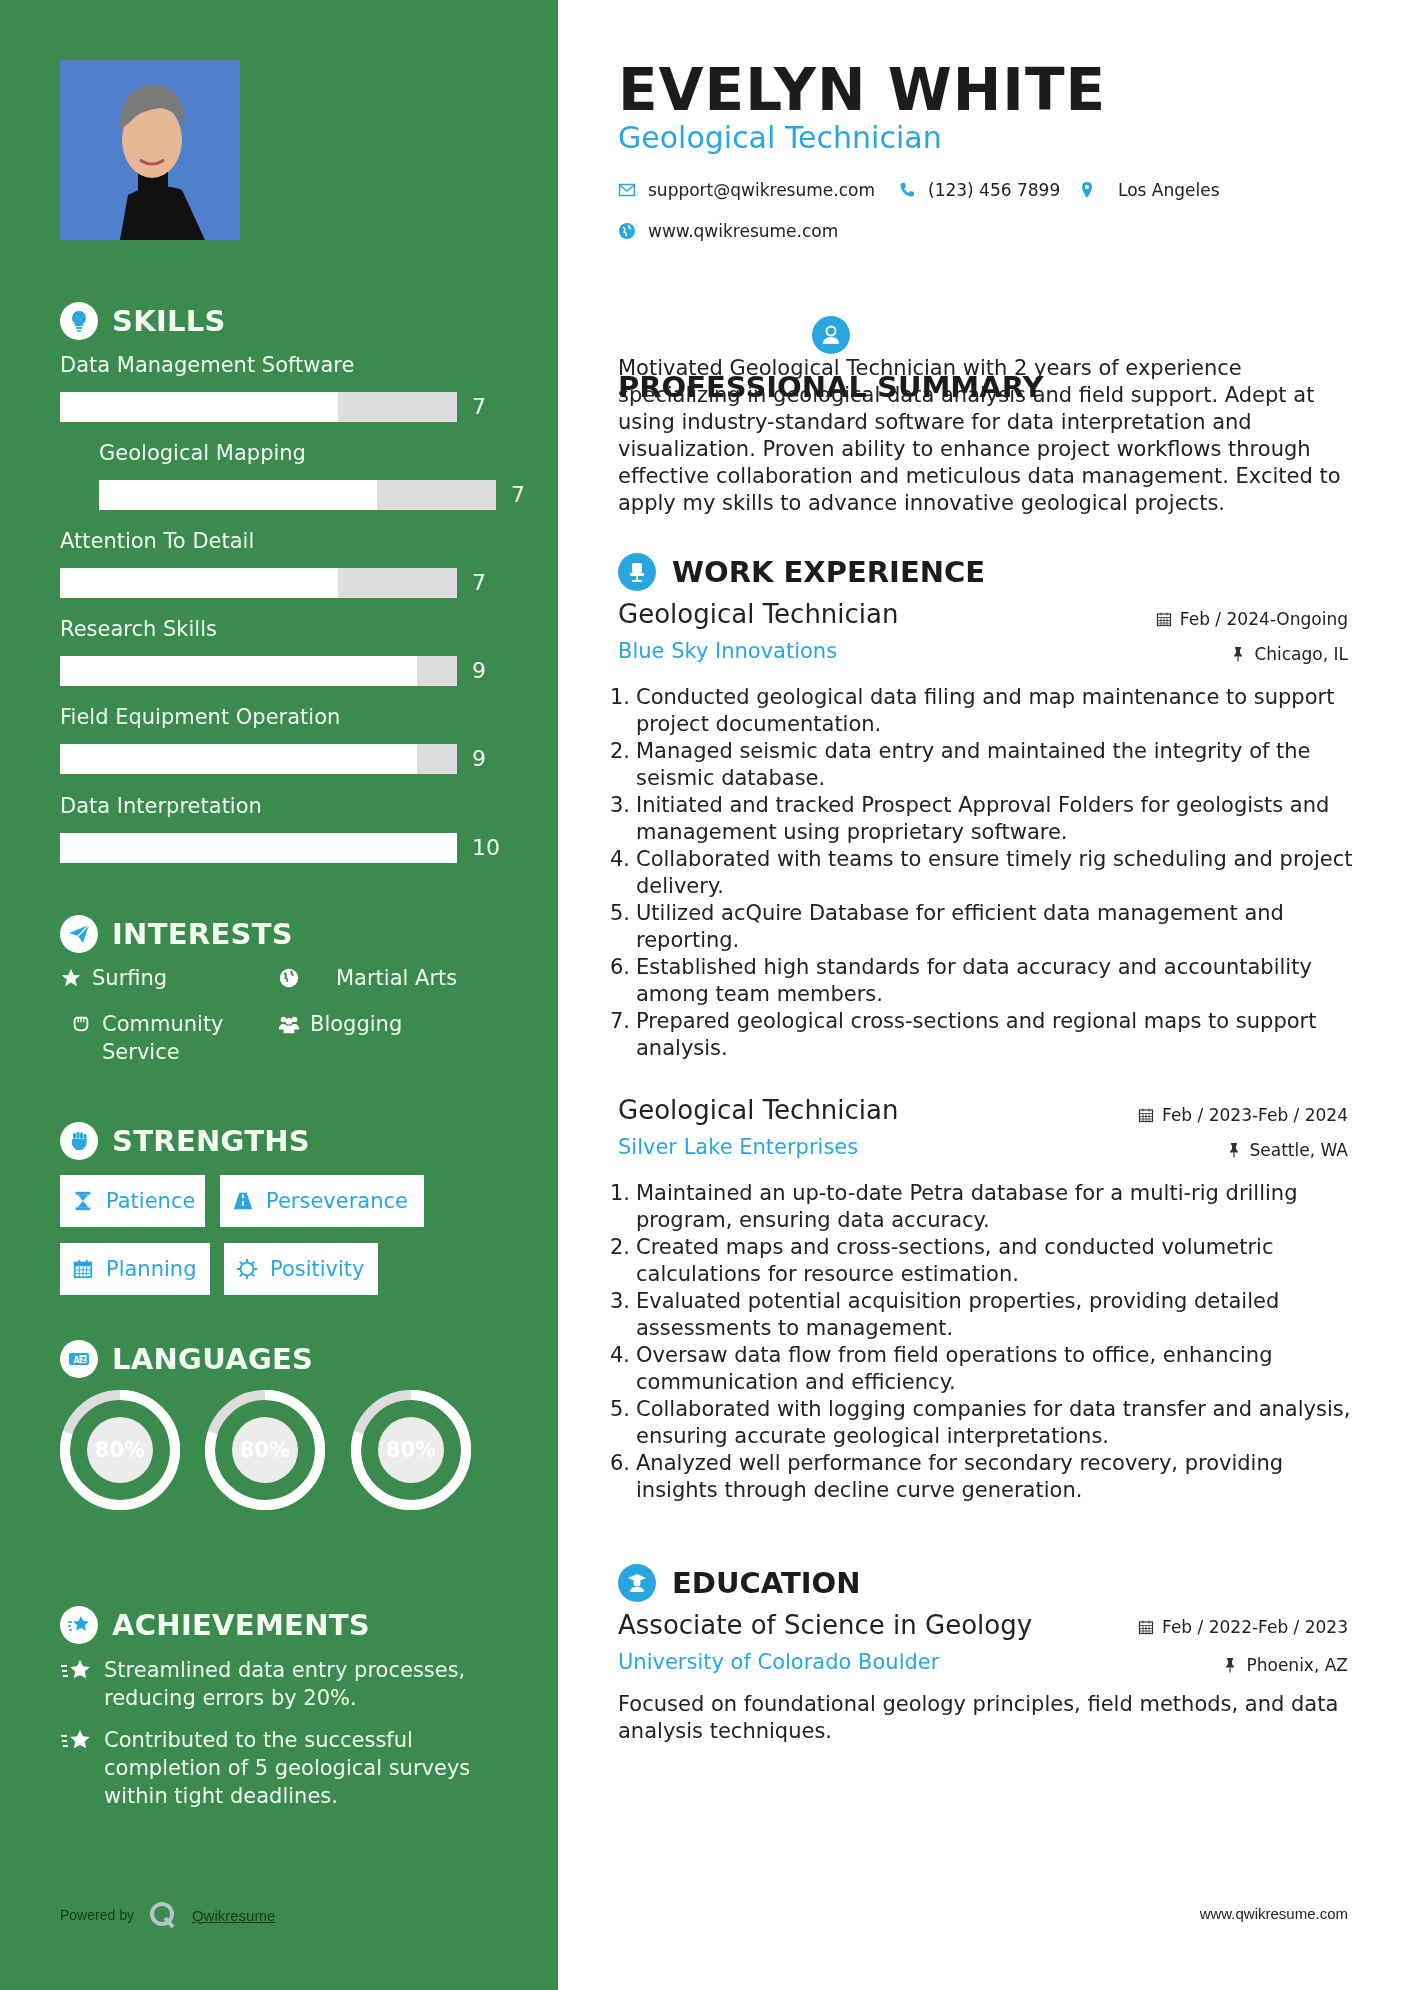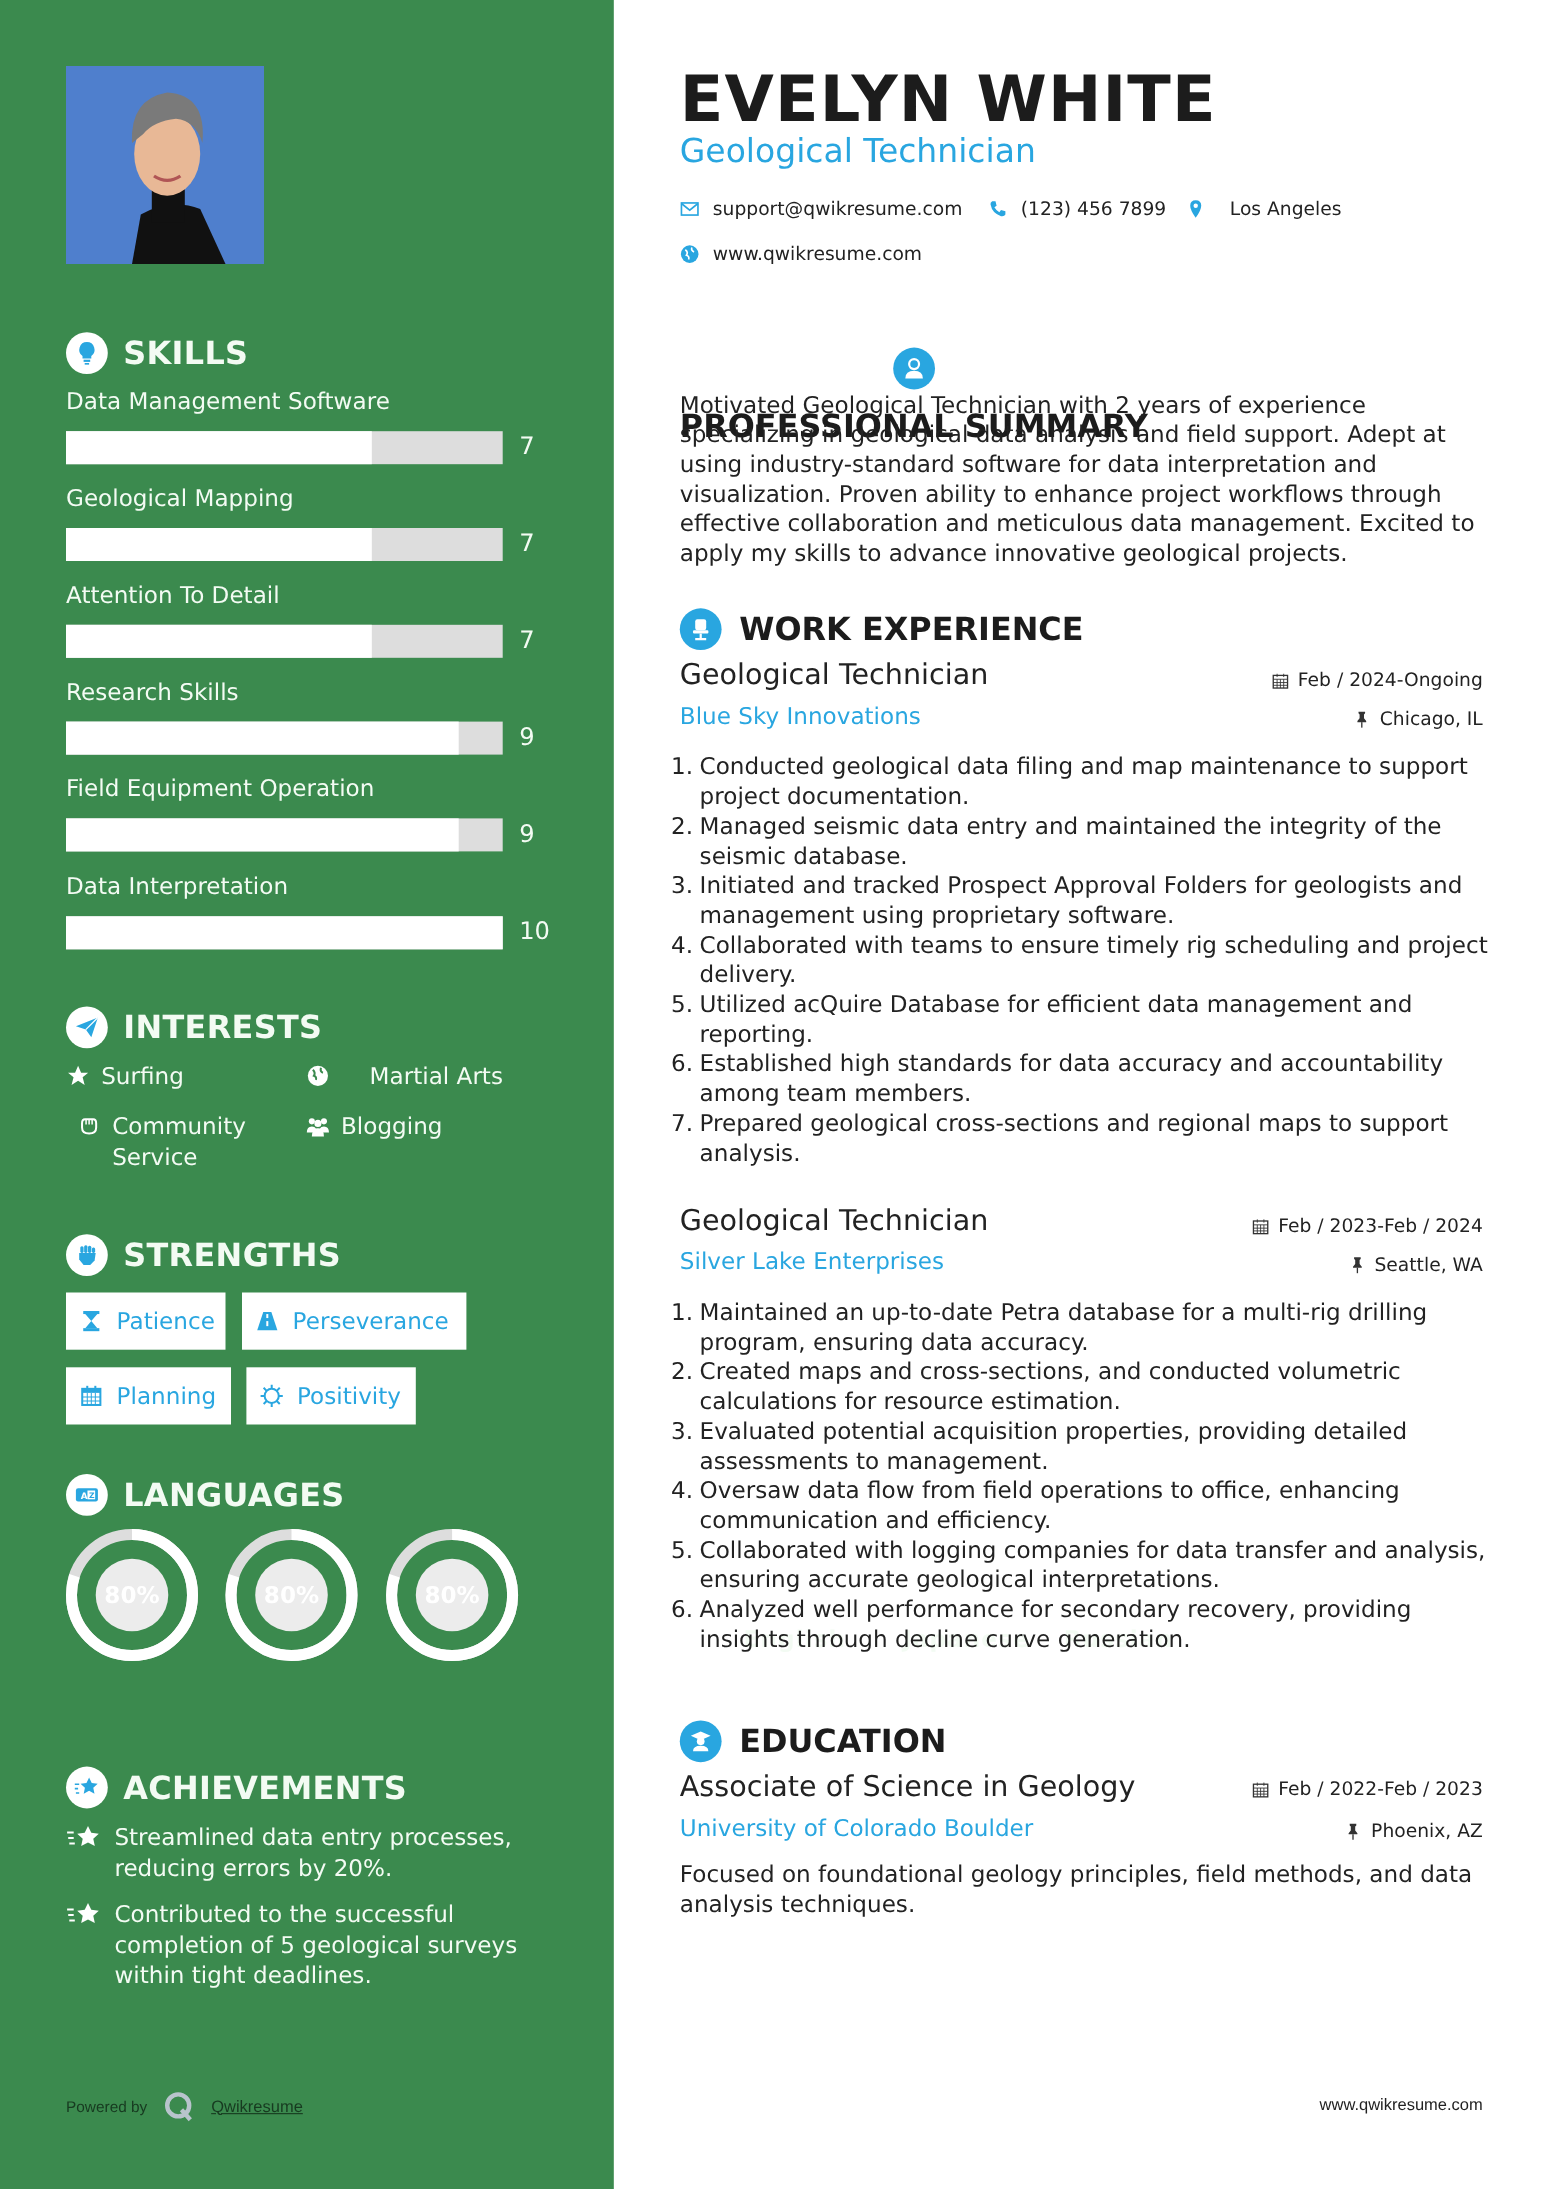--- a/index.html
+++ b/index.html
@@ -114,21 +114,21 @@
   </div>
 
   <div class="skill" style="top:352px;">
     <div class="label">Data Management Software</div>
     <div class="bar-row">
         <div class="track"></div>
         <div class="fill" style="width:70%;max-width:278px;"></div>
         <span class="score">7</span>
       </div>
   </div>
-  <div class="skill" style="top:440px;">
+  <div class="skill" style="top:440px;margin-left:39px;">
     <div class="label">Geological Mapping</div>
     <div class="bar-row">
         <div class="track"></div>
         <div class="fill" style="width:278px;"></div>
         <span class="score">7</span>
       </div>
   </div>
   <div class="skill" style="top:528px;">
     <div class="label">Attention To Detail</div>
     <div class="bar-row">

